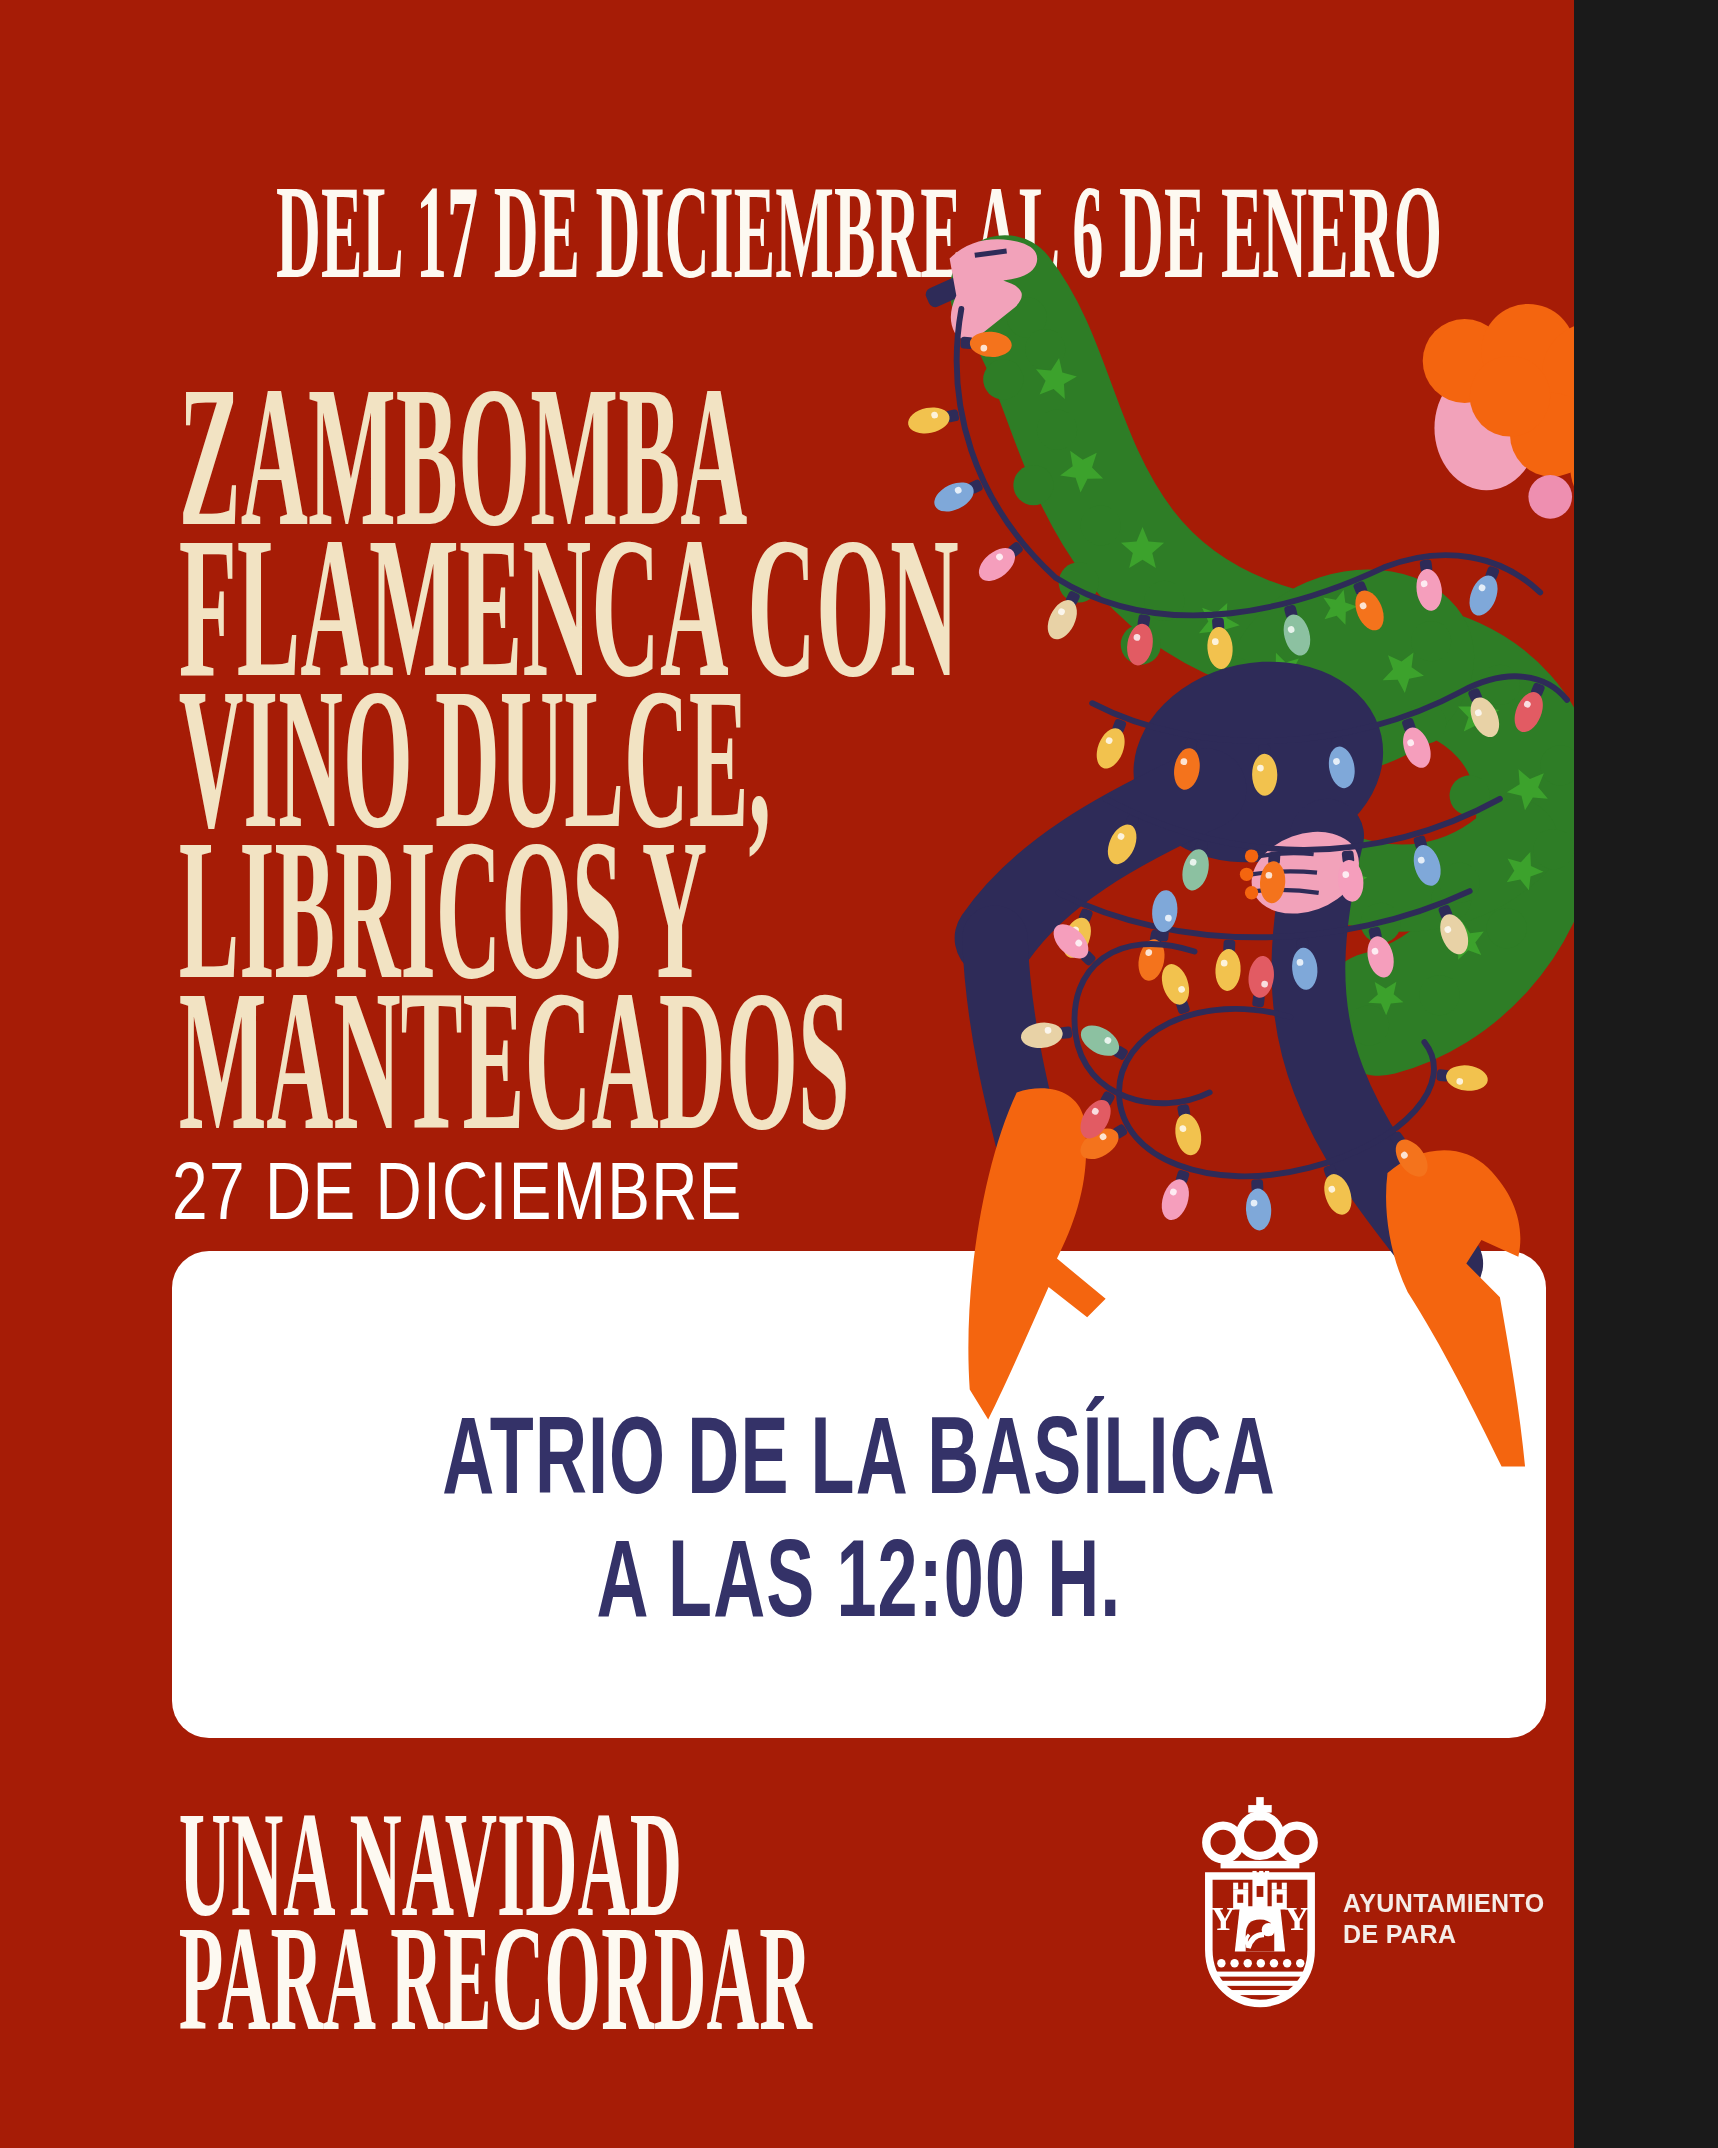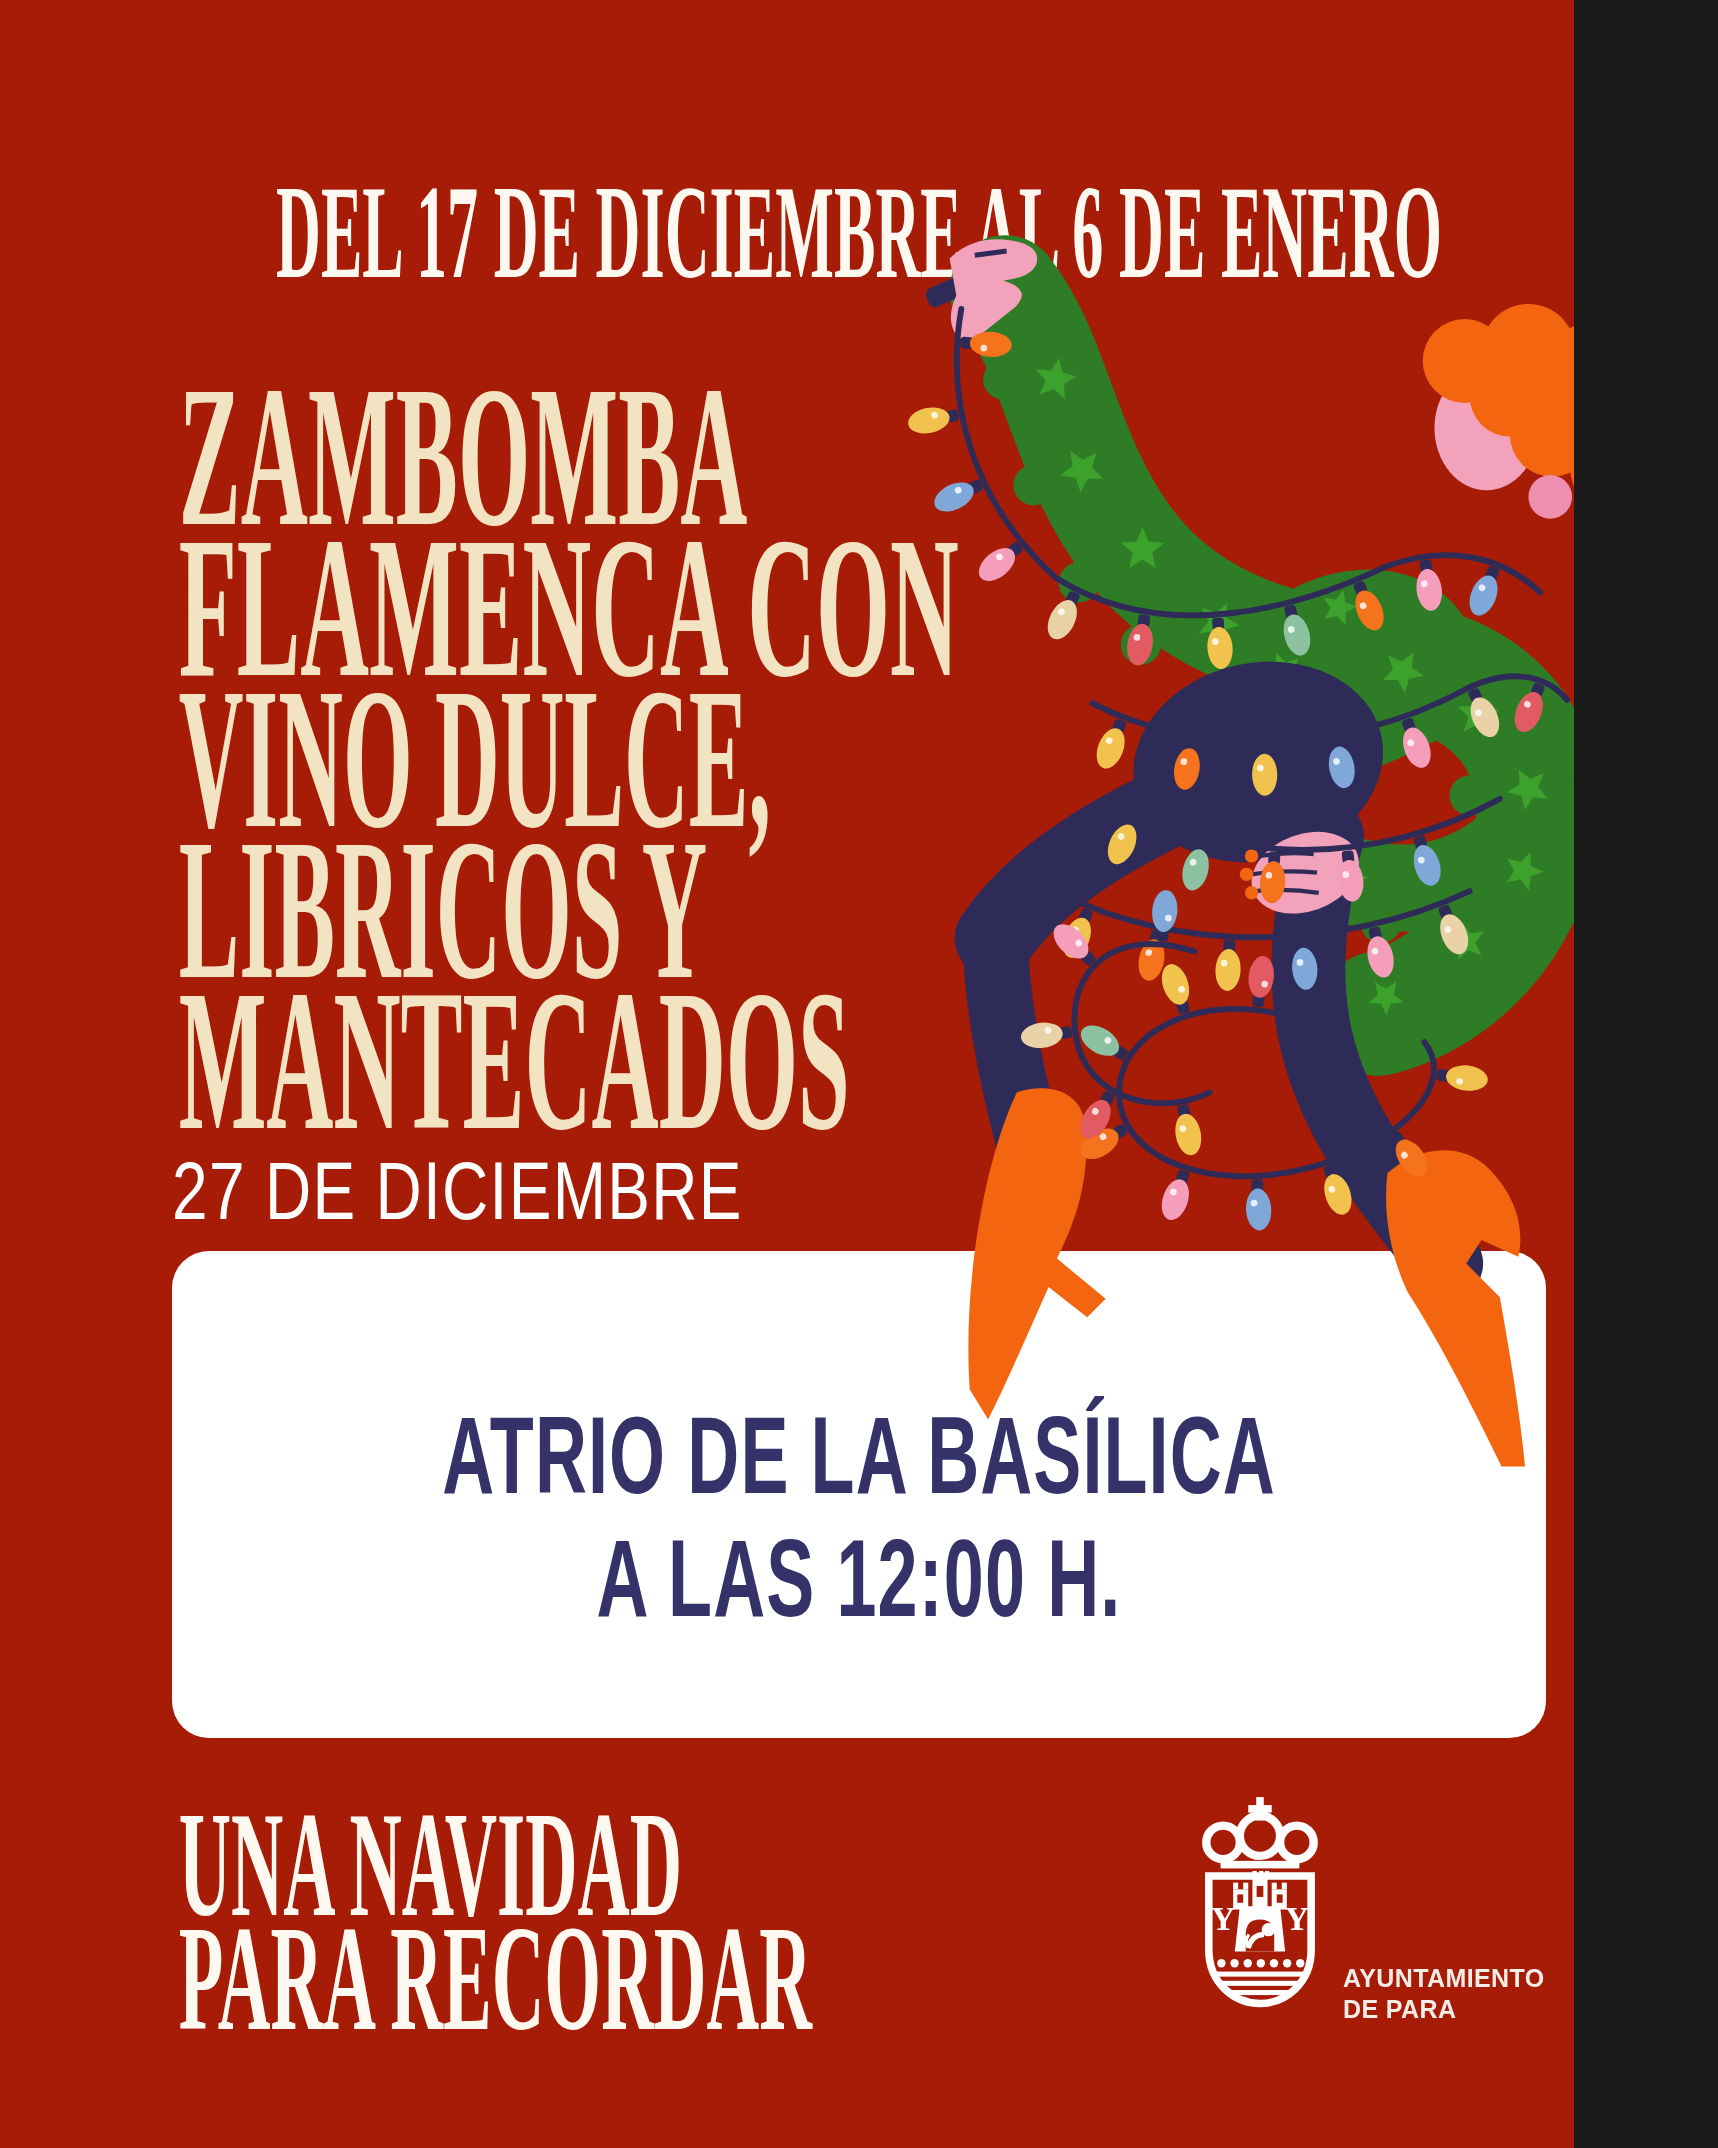--- a/index.html
+++ b/index.html
@@ -9,21 +9,21 @@
         background:var(--card_white);border-radius:37px;z-index:1;}
   svg.art{position:absolute;left:0;top:0;width:1718px;height:2148px;z-index:2;pointer-events:none;}
   .event-date{position:absolute;left:172px;top:1150px;z-index:3;color:var(--card_white);
         font-size:82px;line-height:1;letter-spacing:1.7px;white-space:nowrap;
         transform:scaleX(.78);transform-origin:left top;}
   .venue{position:absolute;left:172px;top:1251px;width:1374px;height:487px;z-index:3;
         display:flex;flex-direction:column;align-items:center;justify-content:center;
         color:var(--navy_text);font-weight:bold;font-size:109px;line-height:1.12;
         letter-spacing:1.7px;text-align:center;white-space:nowrap;
         transform:scaleX(.66) translateY(22px);transform-origin:center;}
-  .wordmark{position:absolute;left:1343px;top:1963px;z-index:3;color:var(--wordmark);
+  .wordmark{position:absolute;left:1343px;top:1888px;z-index:3;color:var(--wordmark);
         font-weight:bold;font-size:25px;line-height:31px;letter-spacing:0.4px;white-space:nowrap;}
   .t-date{font-family:"Liberation Serif",serif;font-weight:bold;font-size:160px;fill:var(--banner_white);}
   .t-title{font-family:"Liberation Serif",serif;font-weight:bold;font-size:240px;fill:var(--title_cream);}
   .t-slogan{font-family:"Liberation Serif",serif;font-weight:bold;font-size:180px;fill:var(--banner_white);}
   .t-shield{font-family:"Liberation Serif",serif;font-weight:bold;font-size:40px;fill:#ffffff;}
 </style>
 </head>
 <body>
 
 <div class="poster">

